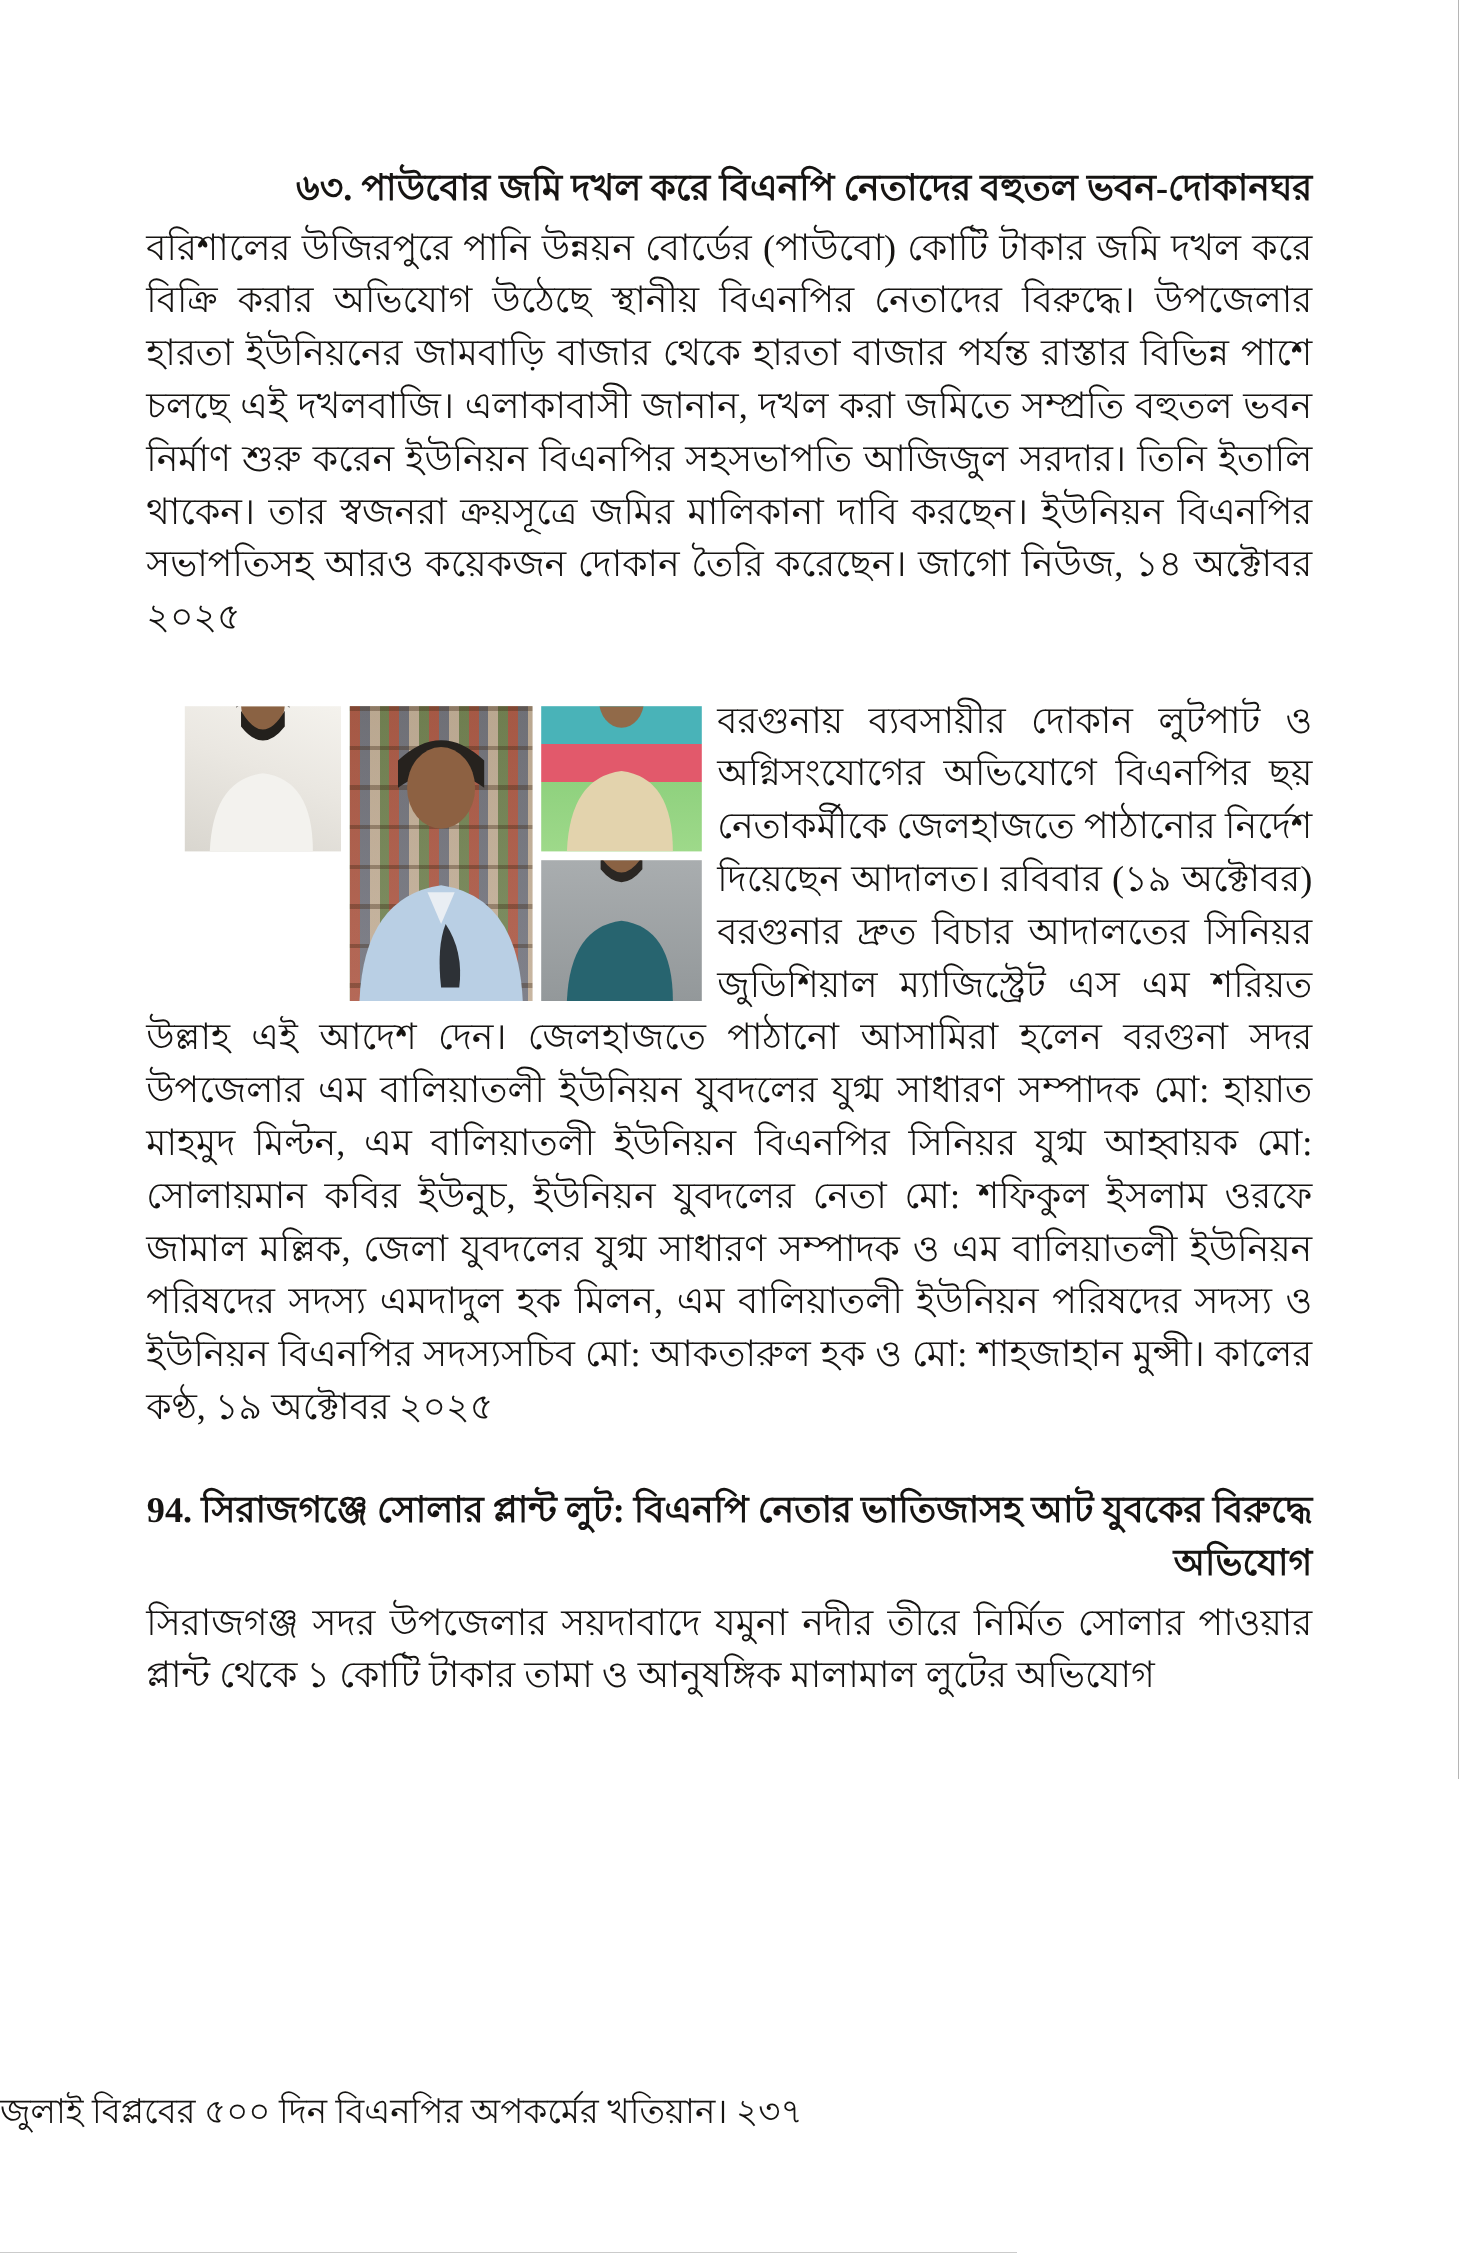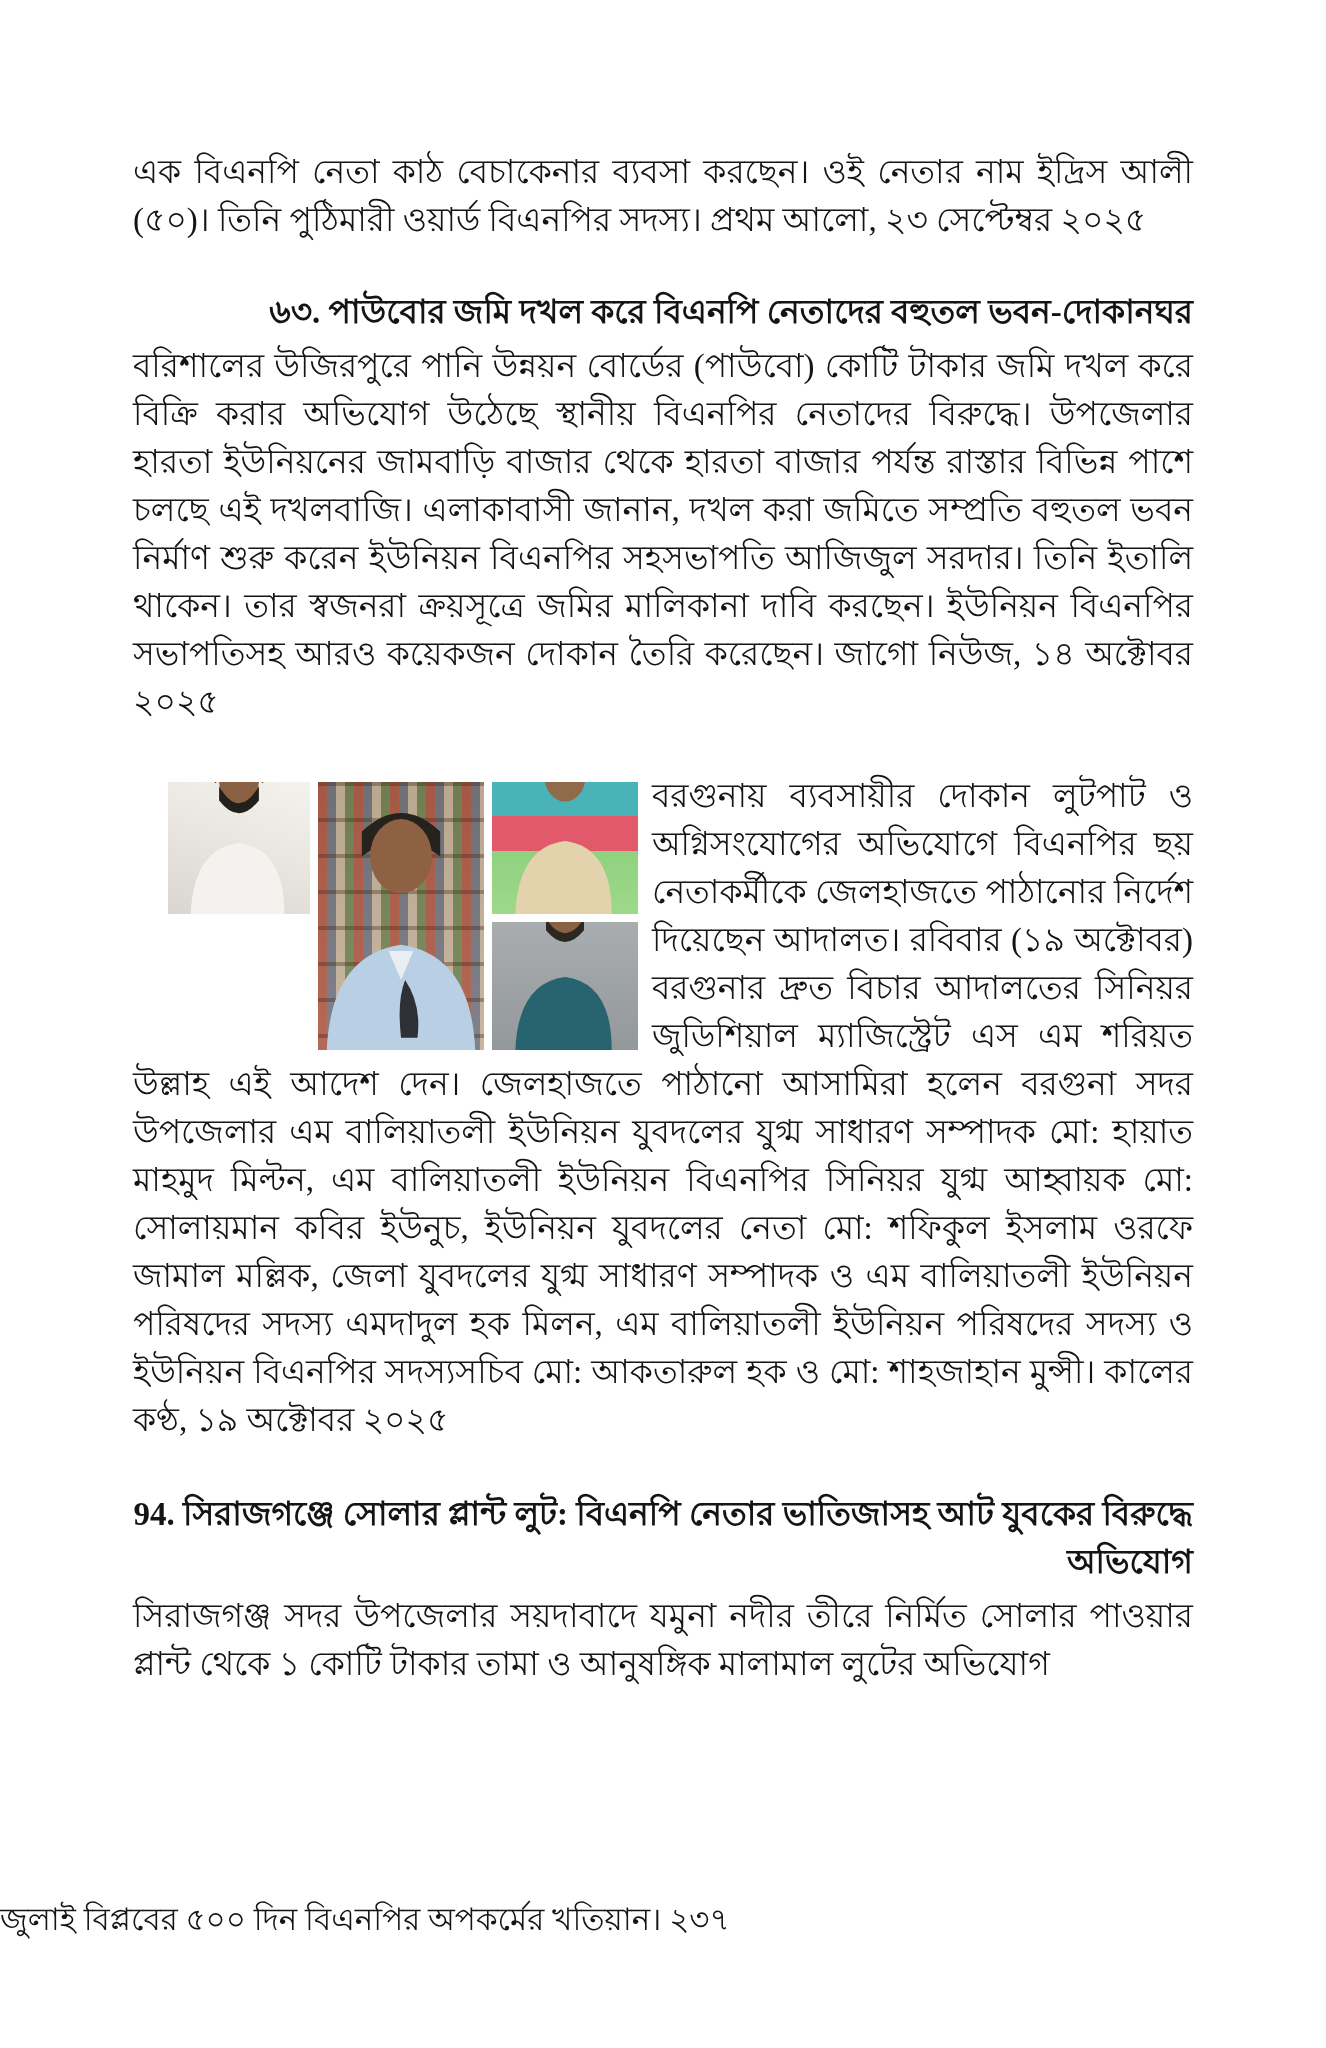--- a/index.html
+++ b/index.html
@@ -60,21 +60,20 @@
     font-size:31px;
     line-height:48px;
   }
 </style>
 </head>
 <body>
 
 <div class="page">
   <div class="content">
 
-    <p class="para para-intro">এক বিএনপি নেতা কাঠ বেচাকেনার ব্যবসা করছেন। ওই নেতার নাম ইদ্রিস আলী (৫০)। তিনি পুঠিমারী ওয়ার্ড বিএনপির সদস্য। প্রথম আলো, ২৩ সেপ্টেম্বর ২০২৫</p>
 
     <div class="section">
       <p class="section-heading">৬৩. পাউবোর জমি দখল করে বিএনপি নেতাদের বহুতল ভবন-দোকানঘর</p>
       <p class="section-body">বরিশালের উজিরপুরে পানি উন্নয়ন বোর্ডের (পাউবো) কোটি টাকার জমি দখল করে বিক্রি করার অভিযোগ উঠেছে স্থানীয় বিএনপির নেতাদের বিরুদ্ধে। উপজেলার হারতা ইউনিয়নের জামবাড়ি বাজার থেকে হারতা বাজার পর্যন্ত রাস্তার বিভিন্ন পাশে চলছে এই দখলবাজি। এলাকাবাসী জানান, দখল করা জমিতে সম্প্রতি বহুতল ভবন নির্মাণ শুরু করেন ইউনিয়ন বিএনপির সহসভাপতি আজিজুল সরদার। তিনি ইতালি থাকেন। তার স্বজনরা ক্রয়সূত্রে জমির মালিকানা দাবি করছেন। ইউনিয়ন বিএনপির সভাপতিসহ আরও কয়েকজন দোকান তৈরি করেছেন। জাগো নিউজ, ১৪ অক্টোবর ২০২৫</p>
     </div>
 
     <div class="section">
       <div class="section-body">
 
         <div class="photo-collage">

